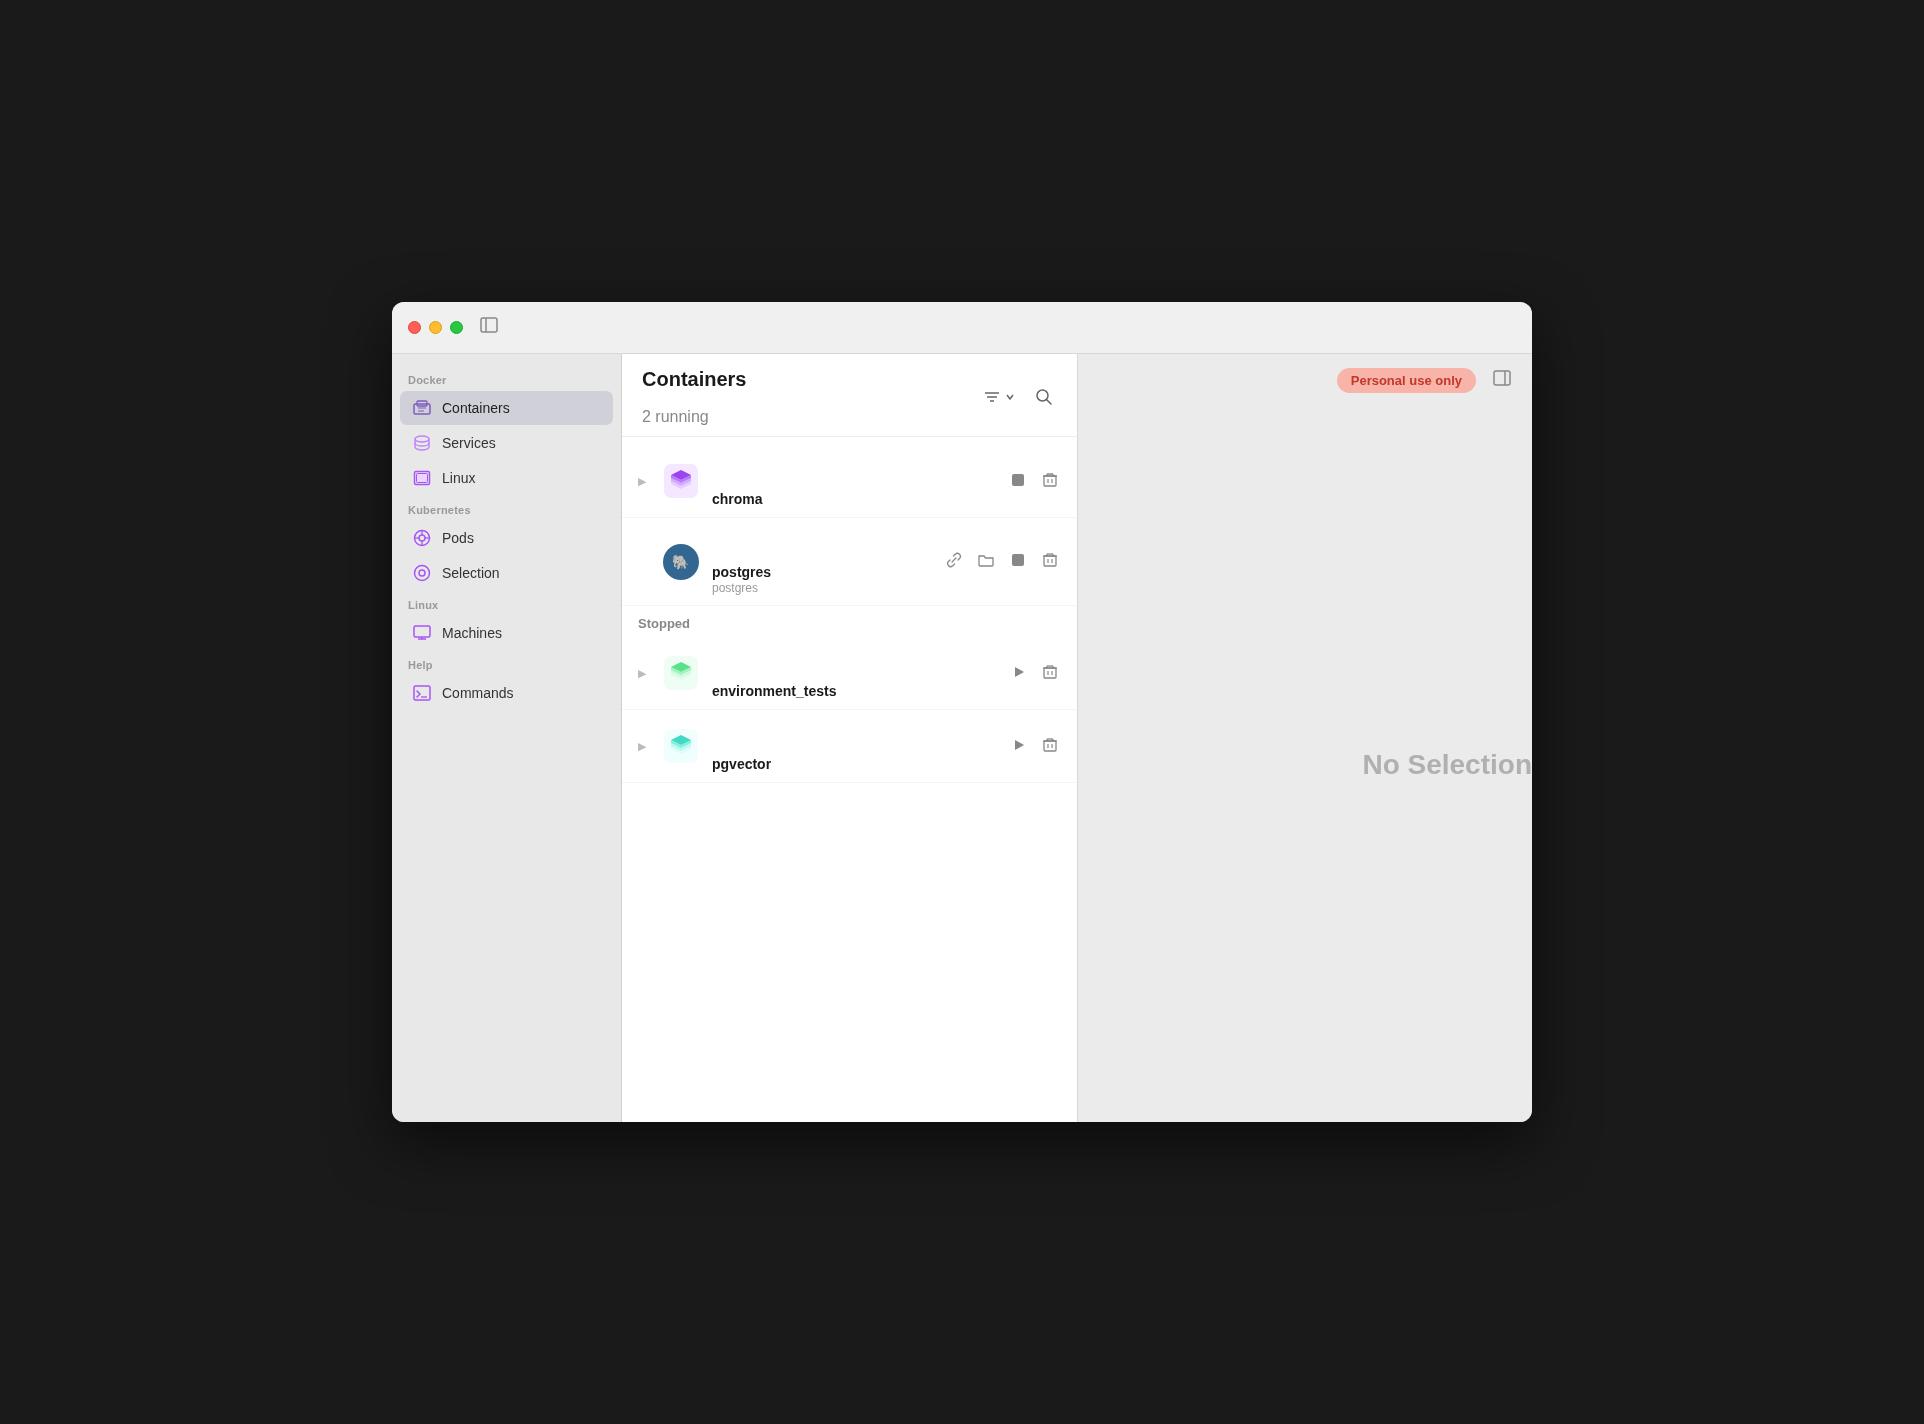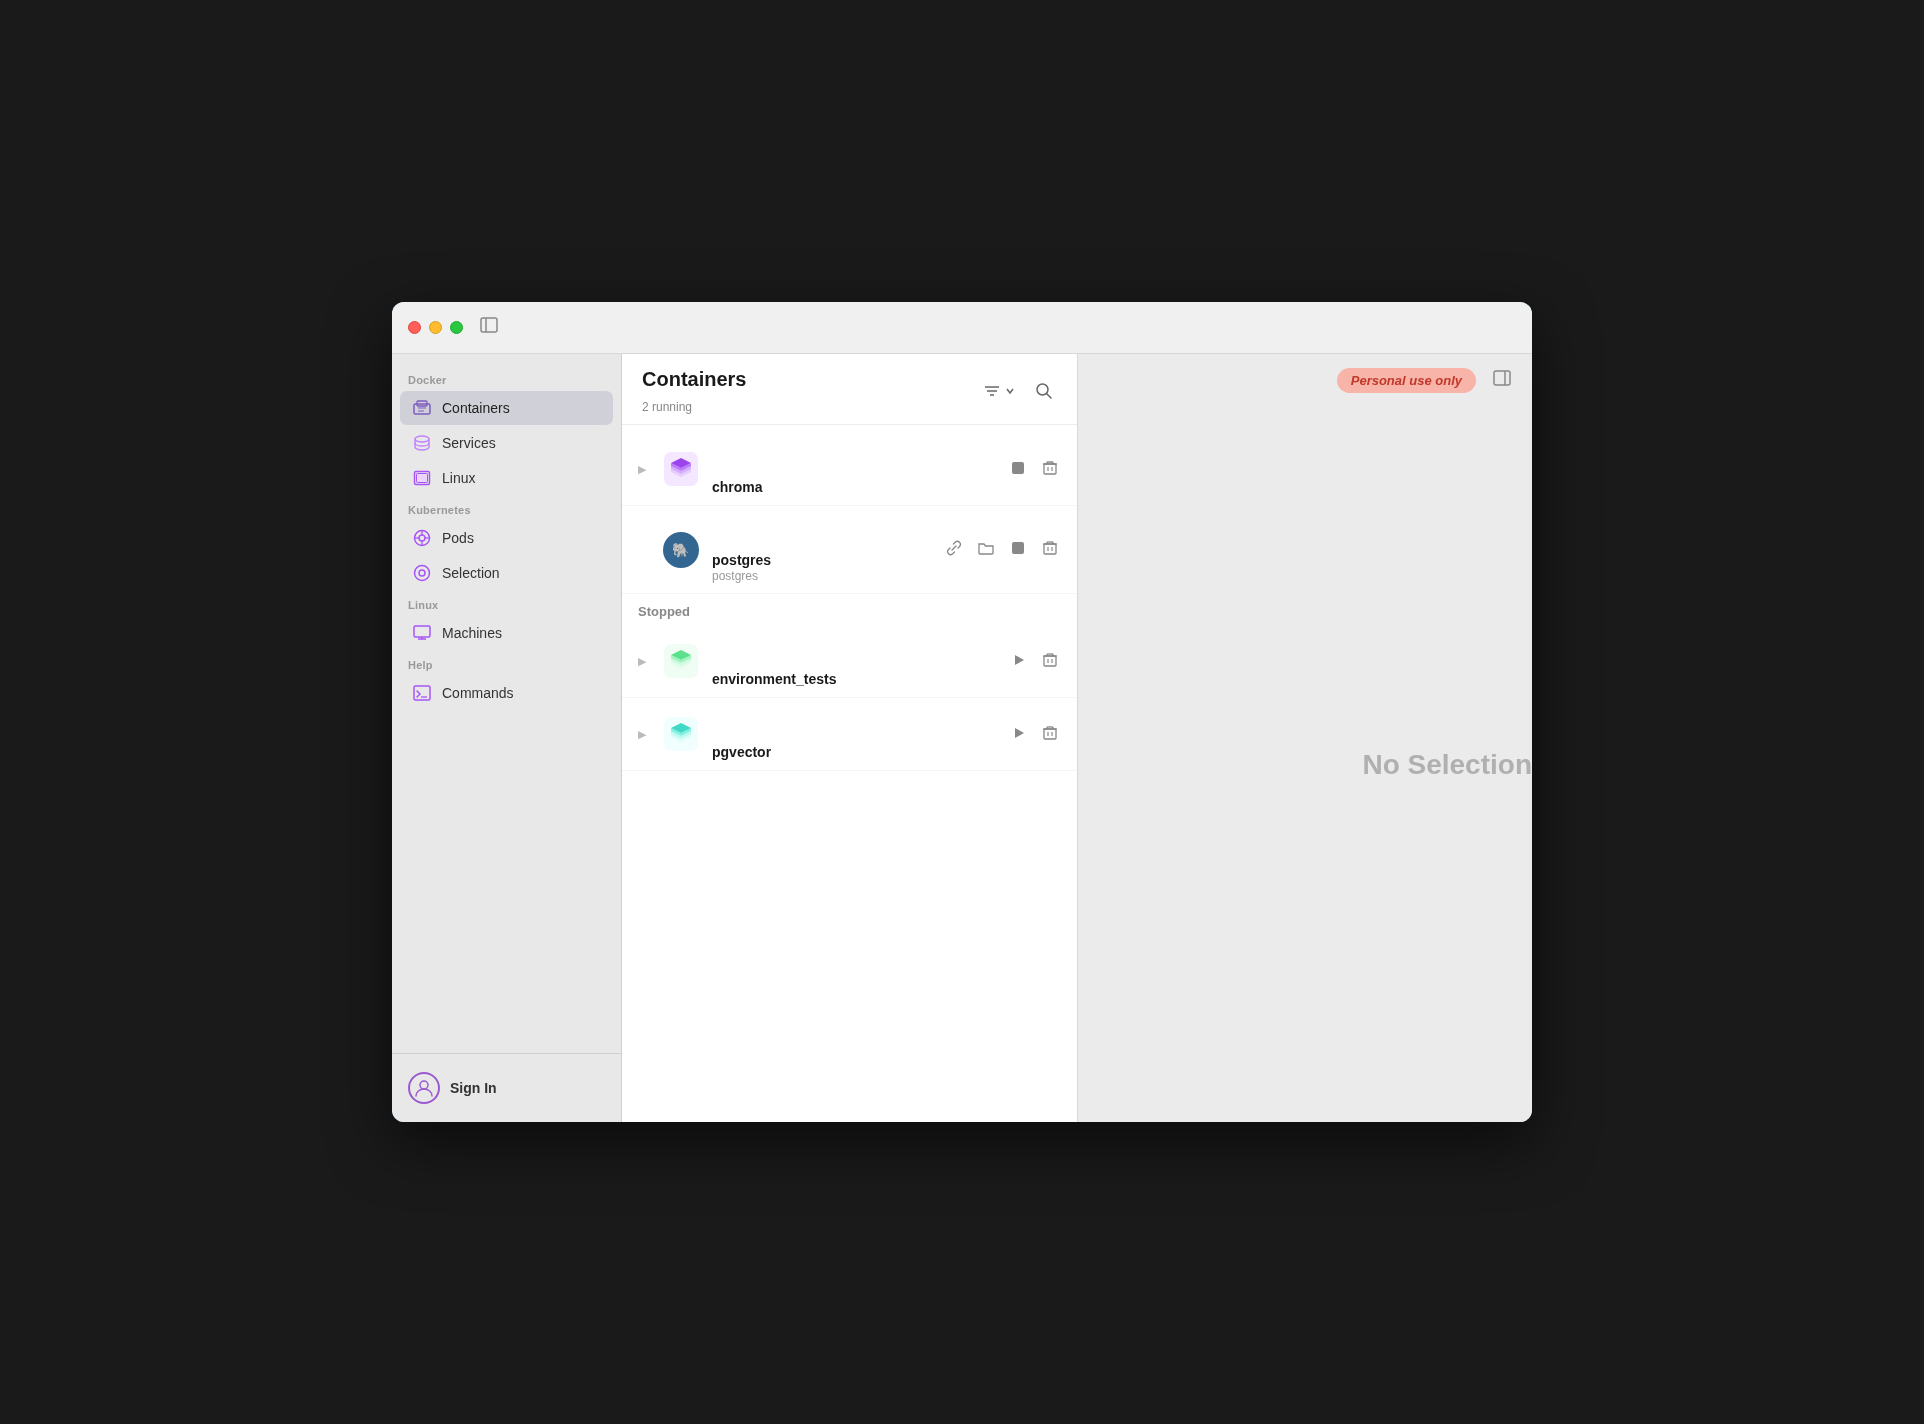--- a/index.html
+++ b/index.html
@@ -144,23 +144,23 @@
       align-items: center;
       justify-content: space-between;
     }
     .center-header-left {}
     .center-title {
       font-size: 20px;
       font-weight: 700;
       color: #1a1a1a;
     }
     .center-subtitle {
-      font-size: 12px;
+      font-size: 16px;
       color: #888;
-      margin-top: 9px;
+      margin-top: 17px;
     }
     .center-header-actions {
       display: flex;
       align-items: center;
       gap: 12px;
     }
     .header-action-btn {
       background: none;
       border: none;
       cursor: pointer;
@@ -236,21 +236,20 @@
       flex: 1;
       background: #ebebeb;
       display: flex;
       flex-direction: column;
     }
     .right-header {
       padding: 14px 20px;
       display: flex;
       align-items: center;
       justify-content: flex-end;
-      font-style: italic;
     }
     .personal-badge {
       background: #f8b4a8;
       color: #c0392b;
       font-size: 13px;
       font-weight: 600;
       padding: 5px 14px;
       border-radius: 20px;
     }
     .right-sidebar-toggle {
@@ -377,31 +376,20 @@
             <svg width="18" height="18" viewBox="0 0 18 18" fill="none">
               <rect x="1" y="2" width="16" height="14" rx="1.5" stroke="#a855f7" stroke-width="1.5"></rect>
               <polyline points="4,7 7,10 4,13" stroke="#a855f7" stroke-width="1.5" fill="none" stroke-linecap="round" stroke-linejoin="round"></polyline>
               <line x1="8" y1="13" x2="14" y2="13" stroke="#a855f7" stroke-width="1.3"></line>
             </svg>
           </div>
           <span>Commands</span>
         </div>
       </div>
 
-      <div class="sidebar-footer">
-        <div class="sign-in-btn">
-          <div class="sign-in-avatar">
-            <svg width="20" height="20" viewBox="0 0 20 20" fill="none">
-              <circle cx="10" cy="7" r="4" stroke="#9b59d0" stroke-width="1.5"></circle>
-              <path d="M2 18c0-4 3.582-7 8-7s8 3 8 7" stroke="#9b59d0" stroke-width="1.5" stroke-linecap="round"></path>
-            </svg>
-          </div>
-          <span class="sign-in-label">Sign In</span>
-        </div>
-      </div>
     </div>
 
     <div class="center-panel">
       <div class="center-header">
         <div class="center-header-left">
           <div class="center-title">Containers</div>
           <div class="center-subtitle">2 running</div>
         </div>
         <div class="center-header-actions">
           <button class="header-action-btn">

